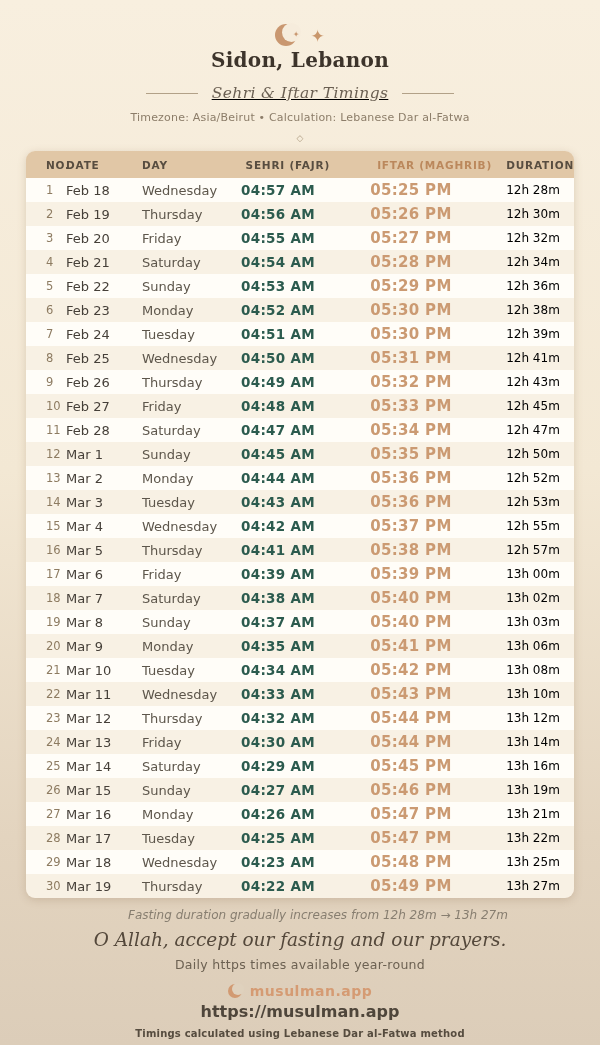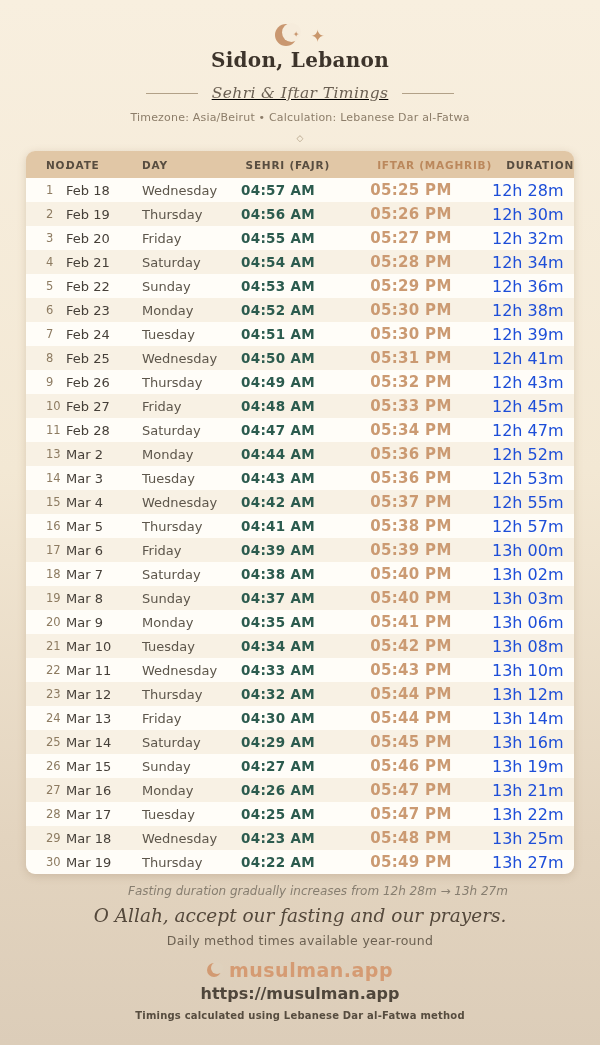--- a/index.html
+++ b/index.html
@@ -38,32 +38,32 @@
   th.iftar-h { color: #bb885c; }
   tbody tr { height: 24px; }
   tbody tr:nth-child(odd)  { background: #fffdf8; }
   tbody tr:nth-child(even) { background: #f8f1e4; }
   td { font-size: 12.5px; vertical-align: middle; }
   td.no   { color: #8d7b61; font-size: 11.5px; }
   td.date { color: #453f38; font-size: 13px; }
   td.day  { color: #5d564b; font-size: 13px; }
   td.sehri { color: #2c5b4e; font-weight: 700; text-align: center; font-size: 13.5px; letter-spacing: 0.3px; }
   td.iftar { color: #cb9a72; font-weight: 700; text-align: center; font-size: 15px; letter-spacing: 0.3px; }
-  td.dur  { color: #1d4ed8; text-align: left; font-size: 16px; }
+  td.dur  { color: #000000; text-align: center; font-size: 12px; }
 
   
   .note { text-align: center; margin-top: 10px; font-style: italic; font-size: 12px; color: #877e70; padding-left: 36px; }
   .dua { text-align: center; margin-top: 7px; font-family: "DejaVu Serif", serif; font-style: italic;
          font-size: 18.5px; color: #54483b; }
   .daily { text-align: center; margin-top: 7px; font-size: 12.5px; color: #6c6152; letter-spacing: 0.3px; }
   .brand-row { display: flex; align-items: center; justify-content: center; gap: 7px; margin-top: 11px; }
   .crescent.small { width: 15px; height: 15px; }
   .crescent.small .disc { width: 14px; height: 14px; background: #d29a72; }
   .crescent.small .cut { left: 4px; top: -1px; width: 12px; height: 12px; background: #dfd1bd; }
-  .brand { font-size: 19px; font-weight: 700; color: #d59b73; letter-spacing: 0.5px; }
+  .brand { font-size: 14px; font-weight: 700; color: #d59b73; letter-spacing: 0.5px; }
   .url { text-align: center; margin-top: 3px; font-size: 16px; font-weight: 600; color: #4f463b; }
   .method { text-align: center; margin-top: 7px; font-size: 10px; font-weight: 700; color: #564c3f; letter-spacing: 0.2px; }
 </style>
 </head>
 <body>
 
 <div class="page">
 
   <div class="title-row">
     <span class="crescent">
@@ -186,20 +186,28 @@
     </tr>
           <tr>
       <td class="no">11</td>
       <td class="date">Feb 28</td>
       <td class="day">Saturday</td>
       <td class="sehri">04:47 AM</td>
       <td class="iftar">05:34 PM</td>
       <td class="dur">12h 47m</td>
     </tr>
           <tr>
+      <td class="no">12</td>
+      <td class="date">Mar 1</td>
+      <td class="day">Sunday</td>
+      <td class="sehri">04:45 AM</td>
+      <td class="iftar">05:35 PM</td>
+      <td class="dur">12h 50m</td>
+    </tr>
+          <tr>
       <td class="no">13</td>
       <td class="date">Mar 2</td>
       <td class="day">Monday</td>
       <td class="sehri">04:44 AM</td>
       <td class="iftar">05:36 PM</td>
       <td class="dur">12h 52m</td>
     </tr>
           <tr>
       <td class="no">14</td>
       <td class="date">Mar 3</td>
@@ -335,21 +343,21 @@
       <td class="sehri">04:22 AM</td>
       <td class="iftar">05:49 PM</td>
       <td class="dur">13h 27m</td>
     </tr>
         </tbody>
     </table>
   </div>
 
   <div class="note">Fasting duration gradually increases from 12h 28m → 13h 27m</div>
   <div class="dua">O Allah, accept our fasting and our prayers.</div>
-  <div class="daily">Daily method times available year-round</div>
+  <div class="daily">Daily https times available year-round</div>
 
   <div class="brand-row">
     <span class="crescent small">
       <span class="disc"></span>
         <span class="cut"></span>
     </span>
     <span class="brand">musulman.app</span>
   </div>
   <div class="url">https://musulman.app</div>
   <div class="method">Timings calculated using Lebanese Dar al-Fatwa method</div>

